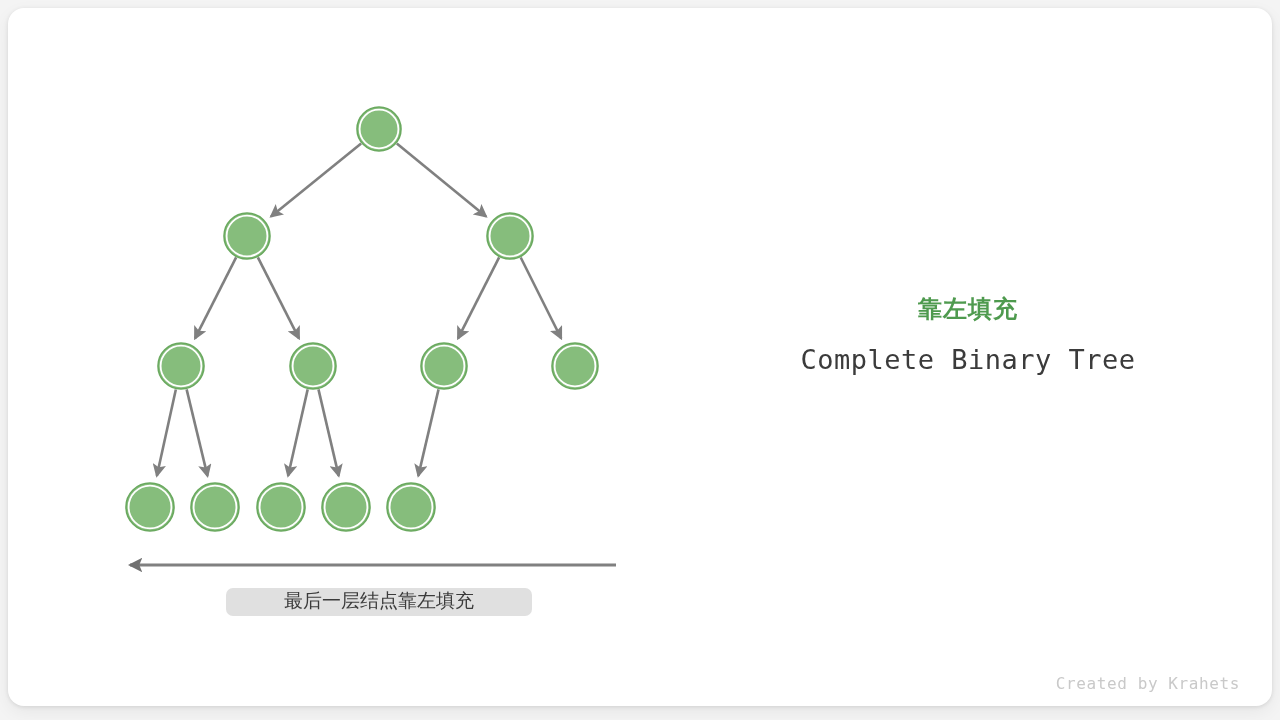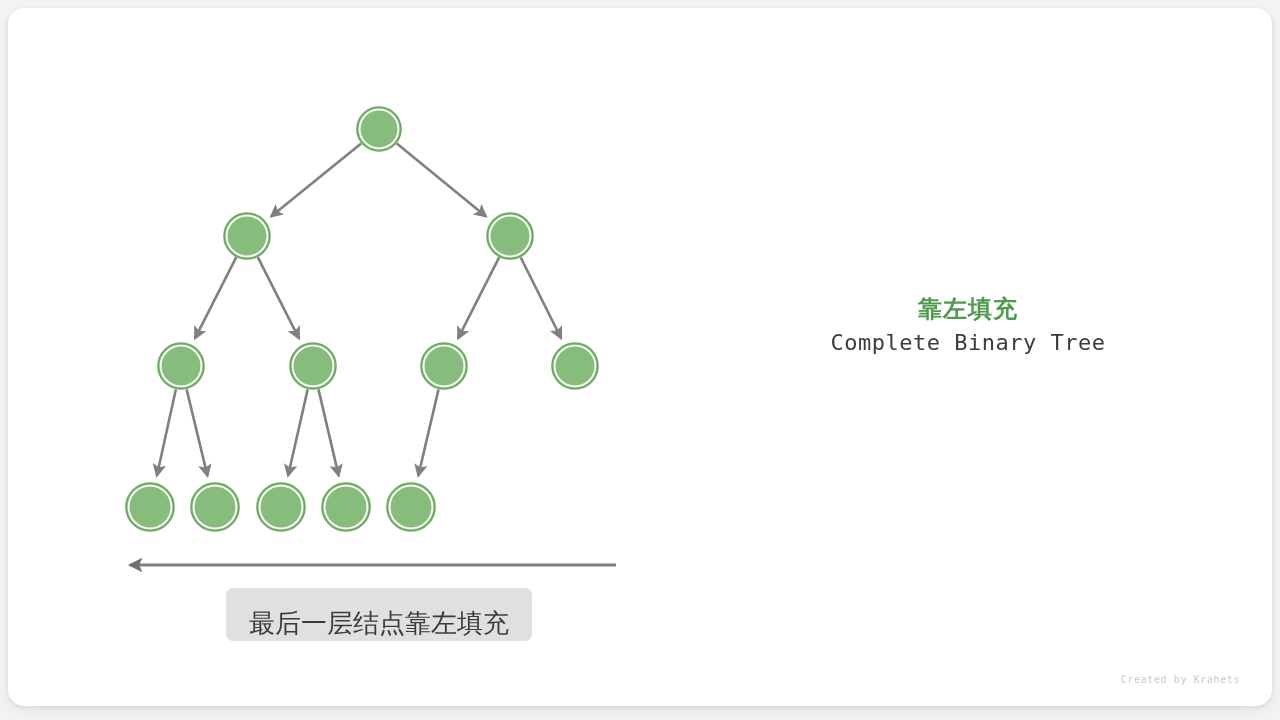--- a/index.html
+++ b/index.html
@@ -43,50 +43,50 @@
   .caption-title {
     font-family: "Liberation Sans", sans-serif;
     font-size: 24px;
     font-weight: bold;
     color: #4e9a4e;
     letter-spacing: 1px;
     line-height: 1.4;
   }
   .caption-sub {
     font-family: "DejaVu Sans Mono", "Liberation Mono", monospace;
-    font-size: 22px;
+    font-size: 27px;
     color: #3b3b3b;
-    margin-top: 4px;
+    margin-top: 18px;
     letter-spacing: 0.5px;
   }
   .note-chip {
     position: absolute;
     left: 226px;
     top: 588px;
     width: 306px;
-    height: 53px;
+    height: 28px;
     background: #e0e0e0;
     border-radius: 7px;
     display: flex;
-    align-items: flex-end;
+    align-items: flex-start;
     justify-content: center;
     font-family: "Liberation Sans", sans-serif;
-    font-size: 26px;
+    font-size: 19px;
     color: #3b3b3b;
     white-space: nowrap;
   }
   .note-chip .strong { font-weight: normal; }
   .watermark {
     position: absolute;
     left: 900px;
     top: 674px;
     width: 340px;
     text-align: right;
     font-family: "DejaVu Sans Mono", "Liberation Mono", monospace;
-    font-size: 10px;
+    font-size: 16px;
     color: #c9c9c9;
     letter-spacing: 0.6px;
   }
 </style>
 </head>
 <body>
 
 <div id="stage">
 
   <div id="card"></div>

